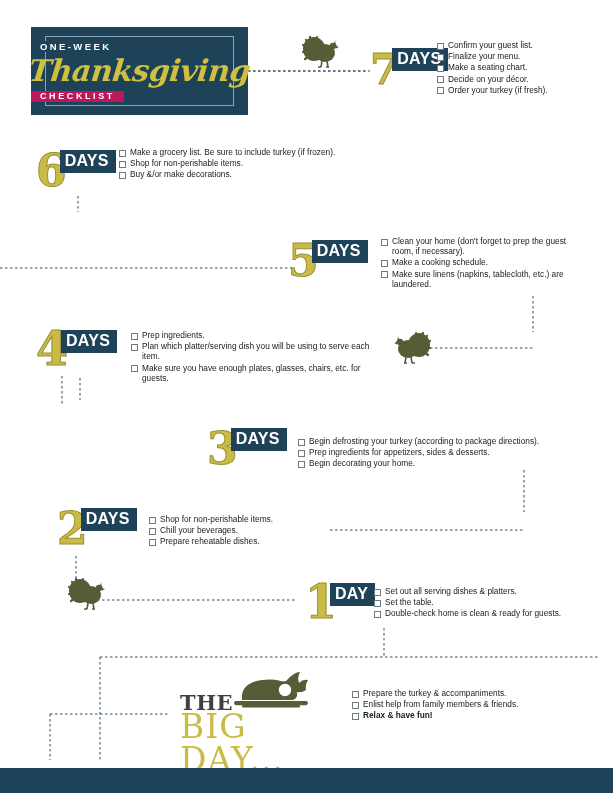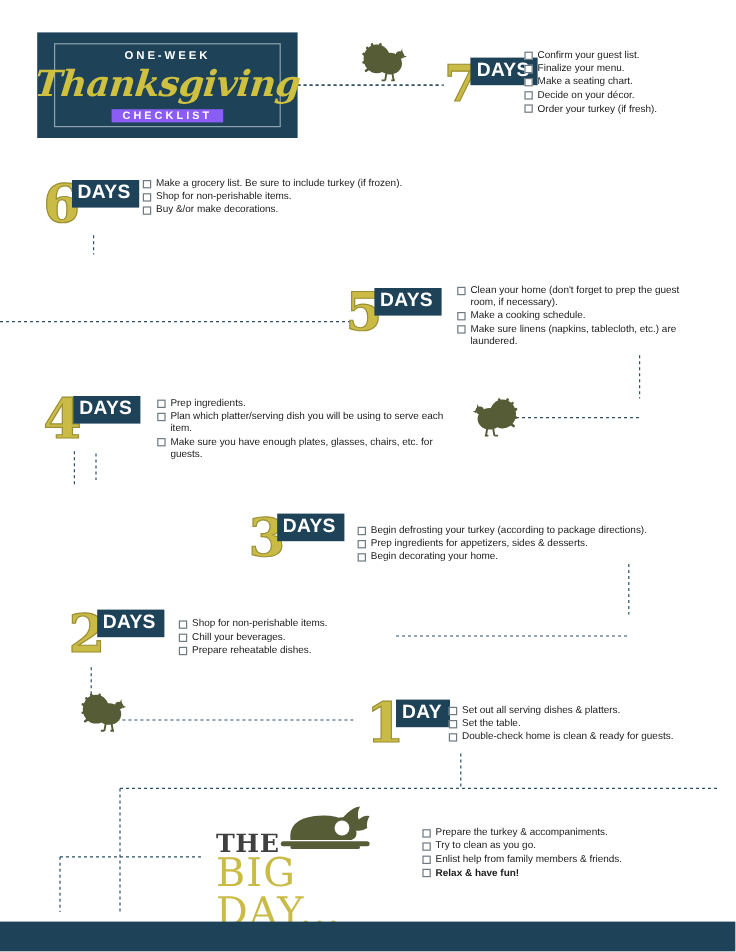--- a/index.html
+++ b/index.html
@@ -41,21 +41,21 @@
   .hb-inner {
     position: absolute;
     left: 14px; top: 9px; right: 14px; bottom: 9px;
     border: 1px solid #8ea4b2;
   }
   .hb-row {
     position: relative;
     z-index: 2;
     display: flex;
     align-items: center;
-    justify-content: center;
+    justify-content: flex-start;
     width: 100%;
   }
   .hb-oneweek {
     color: #ffffff;
     font-size: 9.5px;
     letter-spacing: 2.4px;
     font-weight: bold;
     background: #1e4258;
     padding: 0 9px;
     line-height: 11px;
@@ -69,21 +69,21 @@
     line-height: 36px;
     letter-spacing: -0.5px;
     margin: 1px 0 2px 0;
     transform: skewX(-6deg);
   }
   .hb-checklist {
     color: #ffffff;
     font-size: 9px;
     letter-spacing: 2.6px;
     font-weight: bold;
-    background: #8b5cf6;
+    background: #be185d;
     padding: 0 9px;
     line-height: 11px;
   }
 
   
   .day-block { position: absolute; z-index: 3; }
 
   .day-label {
     position: absolute;
     display: flex;
@@ -443,24 +443,20 @@
     <div class="bd-main" style="position:absolute; left:0; top:38px;">BIG DAY...</div>
   </div>
 
   <div class="checklist" style="left:352px; top:688px; width:230px; z-index:3;">
     <div class="ck-item">
       <span class="ck-box"></span>
       <span class="ck-text">Prepare the turkey &amp; accompaniments.</span>
     </div>
     <div class="ck-item">
       <span class="ck-box"></span>
-      <span class="ck-text">Try to clean as you go.</span>
-    </div>
-    <div class="ck-item">
-      <span class="ck-box"></span>
       <span class="ck-text">Enlist help from family members &amp; friends.</span>
     </div>
     <div class="ck-item">
       <span class="ck-box"></span>
       <span class="ck-text bold">Relax &amp; have fun!</span>
     </div>
   </div>
 
   <div class="footer-bar"></div>
 

